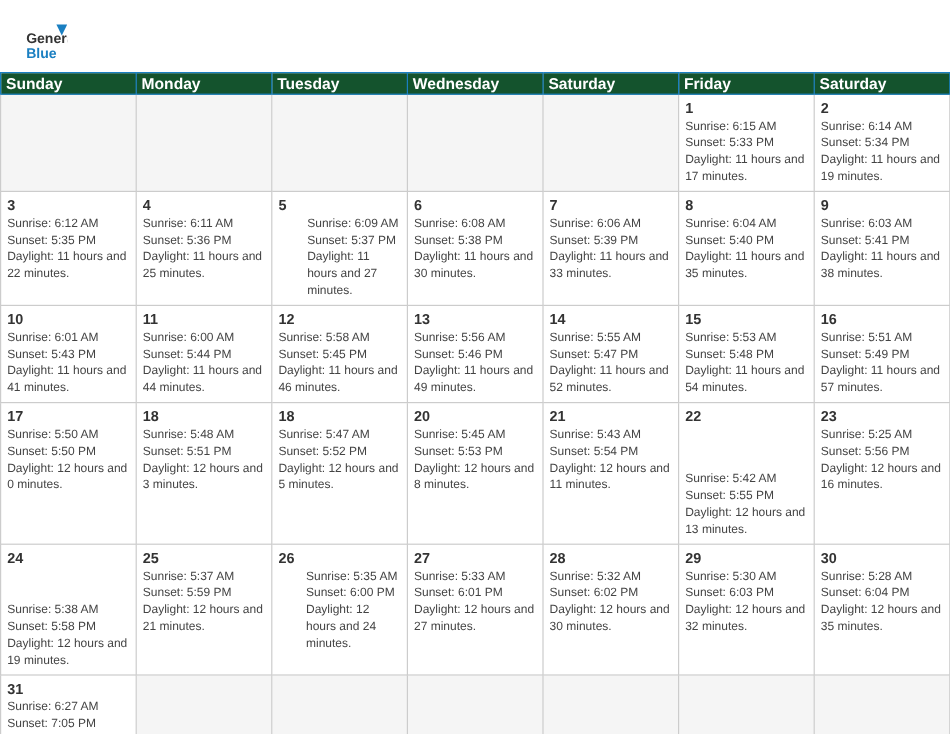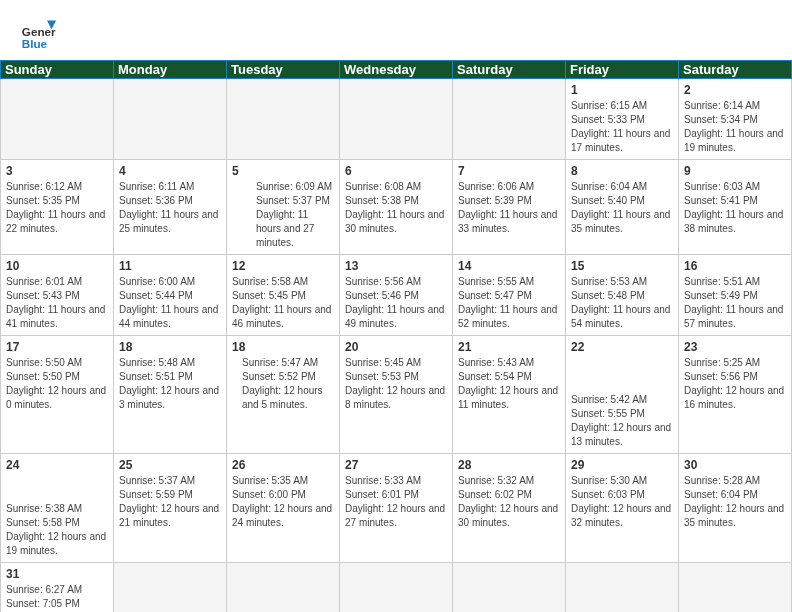--- a/index.html
+++ b/index.html
@@ -229,21 +229,21 @@
 Daylight: 12 hours and 0 minutes.</div>
         </td>
         <td>
           <span class="day-number">18</span>
           <div class="day-info" style="white-space: pre-line;">Sunrise: 5:48 AM
 Sunset: 5:51 PM
 Daylight: 12 hours and 3 minutes.</div>
         </td>
         <td>
           <span class="day-number">18</span>
-          <div class="day-info" style="white-space: pre-line; margin-left: 10px;">Sunrise: 5:47 AM
+          <div class="day-info" style="white-space: pre-line;">Sunrise: 5:47 AM
 Sunset: 5:52 PM
 Daylight: 12 hours and 5 minutes.</div>
         </td>
         <td>
           <span class="day-number">20</span>
           <div class="day-info" style="white-space: pre-line;">Sunrise: 5:45 AM
 Sunset: 5:53 PM
 Daylight: 12 hours and 8 minutes.</div>
         </td>
         <td>
@@ -273,21 +273,21 @@
 Daylight: 12 hours and 19 minutes.</div>
         </td>
         <td>
           <span class="day-number">25</span>
           <div class="day-info" style="white-space: pre-line;">Sunrise: 5:37 AM
 Sunset: 5:59 PM
 Daylight: 12 hours and 21 minutes.</div>
         </td>
         <td>
           <span class="day-number">26</span>
-          <div class="day-info" style="white-space: pre-line;">Sunrise: 5:35 AM
+          <div class="day-info" style="white-space: pre-line; margin-left: 23px;">Sunrise: 5:35 AM
 Sunset: 6:00 PM
 Daylight: 12 hours and 24 minutes.</div>
         </td>
         <td>
           <span class="day-number">27</span>
           <div class="day-info" style="white-space: pre-line;">Sunrise: 5:33 AM
 Sunset: 6:01 PM
 Daylight: 12 hours and 27 minutes.</div>
         </td>
         <td>

